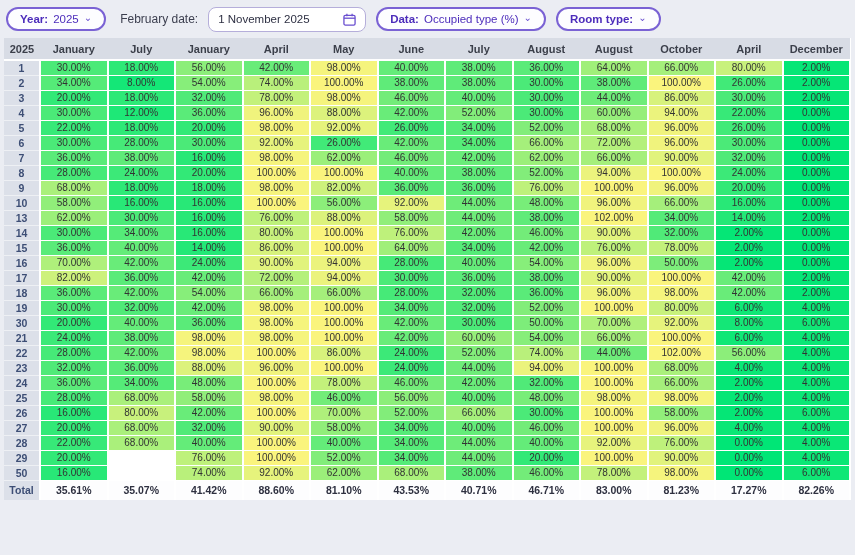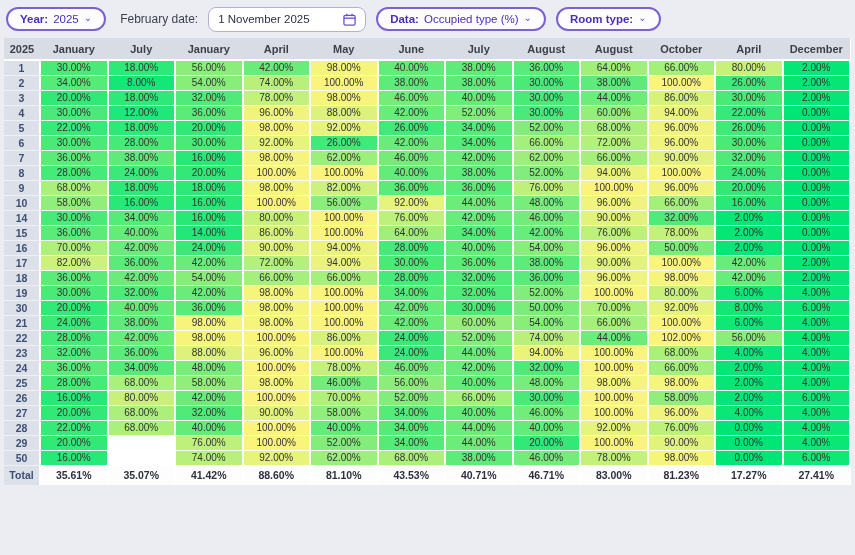--- a/index.html
+++ b/index.html
@@ -315,20 +315,35 @@
           <td style="background: rgb(140, 238, 122);">56.00%</td>
           <td style="background: rgb(230, 243, 124);">92.00%</td>
           <td style="background: rgb(110, 236, 121);">44.00%</td>
           <td style="background: rgb(120, 237, 121);">48.00%</td>
           <td style="background: rgb(240, 243, 125);">96.00%</td>
           <td style="background: rgb(165, 239, 123);">66.00%</td>
           <td style="background: rgb(40, 232, 119);">16.00%</td>
           <td style="background: rgb(0, 230, 118);">0.00%</td>
         </tr>
         <tr>
+          <th>13</th>
+          <td style="background: rgb(155, 239, 122);">62.00%</td>
+          <td style="background: rgb(75, 234, 120);">30.00%</td>
+          <td style="background: rgb(40, 232, 119);">16.00%</td>
+          <td style="background: rgb(190, 241, 123);">76.00%</td>
+          <td style="background: rgb(220, 242, 124);">88.00%</td>
+          <td style="background: rgb(145, 238, 122);">58.00%</td>
+          <td style="background: rgb(110, 236, 121);">44.00%</td>
+          <td style="background: rgb(95, 235, 121);">38.00%</td>
+          <td style="background: rgb(250, 244, 125);">102.00%</td>
+          <td style="background: rgb(85, 235, 120);">34.00%</td>
+          <td style="background: rgb(35, 232, 119);">14.00%</td>
+          <td style="background: rgb(5, 230, 118);">2.00%</td>
+        </tr>
+        <tr>
           <th>14</th>
           <td style="background: rgb(75, 234, 120);">30.00%</td>
           <td style="background: rgb(85, 235, 120);">34.00%</td>
           <td style="background: rgb(40, 232, 119);">16.00%</td>
           <td style="background: rgb(200, 241, 124);">80.00%</td>
           <td style="background: rgb(250, 244, 125);">100.00%</td>
           <td style="background: rgb(190, 241, 123);">76.00%</td>
           <td style="background: rgb(105, 236, 121);">42.00%</td>
           <td style="background: rgb(115, 236, 121);">46.00%</td>
           <td style="background: rgb(225, 243, 124);">90.00%</td>
@@ -584,17 +599,17 @@
           <td>35.07%</td>
           <td>41.42%</td>
           <td>88.60%</td>
           <td>81.10%</td>
           <td>43.53%</td>
           <td>40.71%</td>
           <td>46.71%</td>
           <td>83.00%</td>
           <td>81.23%</td>
           <td>17.27%</td>
-          <td>27.41%</td>
+          <td>82.26%</td>
         </tr>
       </tfoot>
     </table>
 </div>
 
 </body></html>

